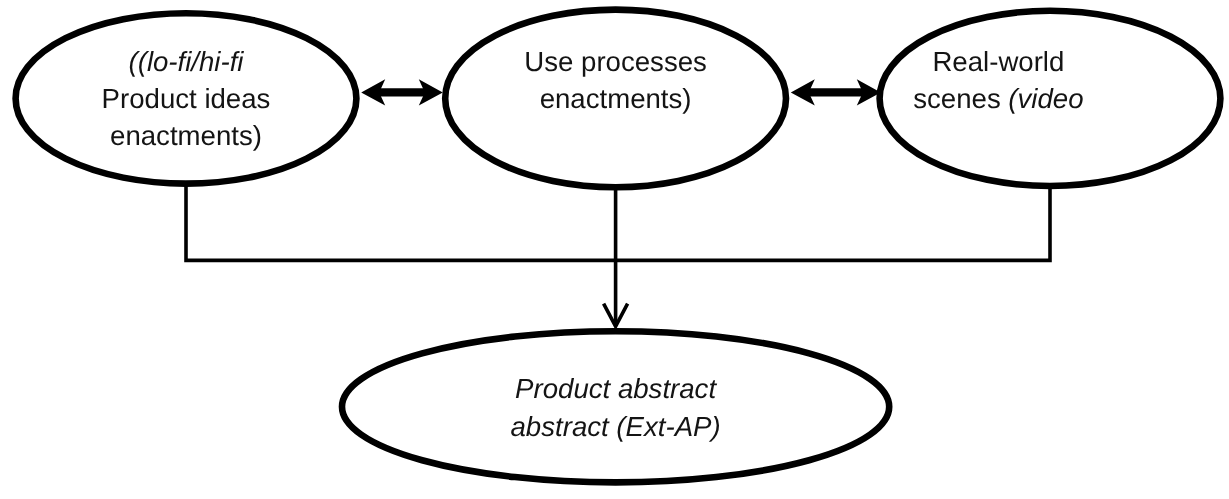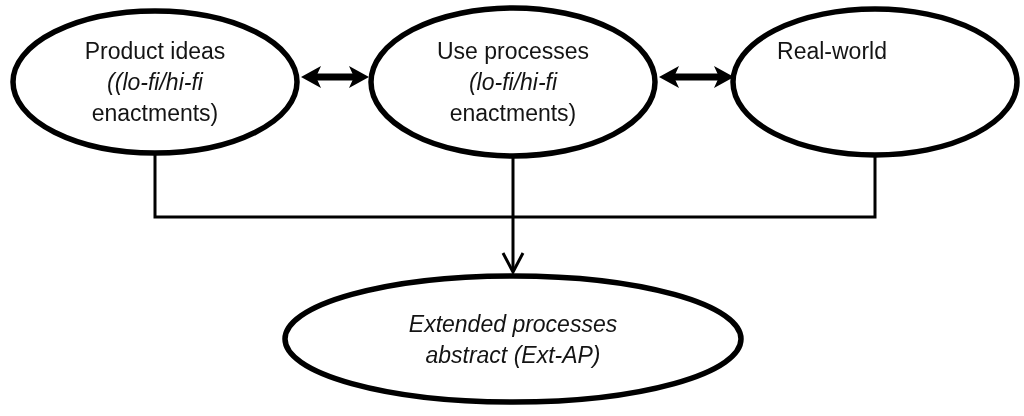--- a/index.html
+++ b/index.html
@@ -52,33 +52,33 @@
     </g>
 
     <ellipse cx="155" cy="82" rx="142" ry="71" fill="#ffffff" stroke="#000000" stroke-width="5.5"></ellipse>
     <ellipse cx="513" cy="82" rx="142" ry="74" fill="#ffffff" stroke="#000000" stroke-width="5.5"></ellipse>
     <ellipse cx="875" cy="82" rx="142" ry="73" fill="#ffffff" stroke="#000000" stroke-width="5.5"></ellipse>
 
     <ellipse cx="513" cy="339" rx="228" ry="63" fill="#ffffff" stroke="#000000" stroke-width="5.5"></ellipse>
   </svg>
 
   <div class="label" id="lbl-product">
+    <div><span class="it">((lo-fi/hi-fi</span></div>
     <div><span>Product ideas</span></div>
-    <div><span class="it">((lo-fi/hi-fi</span></div>
     <div><span>enactments)</span></div>
   </div>
 
   <div class="label" id="lbl-use">
     <div><span>Use processes</span></div>
-    <div><span class="it">(lo-fi/hi-fi</span></div>
     <div><span>enactments)</span></div>
   </div>
 
   <div class="label" id="lbl-scenes">
     <div><span>Real-world</span></div>
+    <div><span>scenes </span><span class="it">(video</span></div>
   </div>
 
   <div class="label" id="lbl-extap">
-    <div><span class="it">Extended processes</span></div>
+    <div><span class="it">Product abstract</span></div>
     <div><span class="it">abstract (Ext-AP)</span></div>
   </div>
 
 </div>
 
 </body></html>

